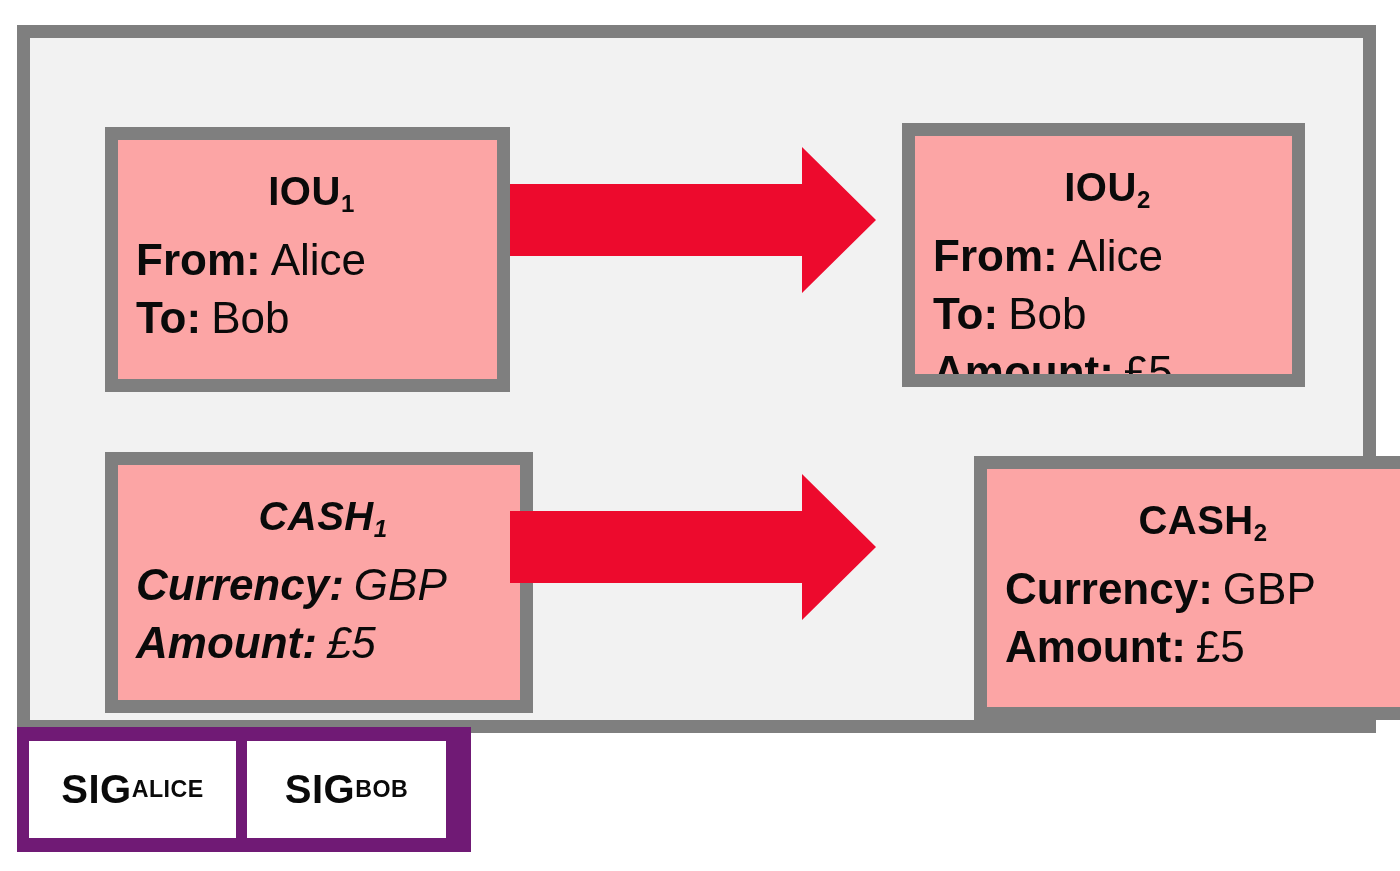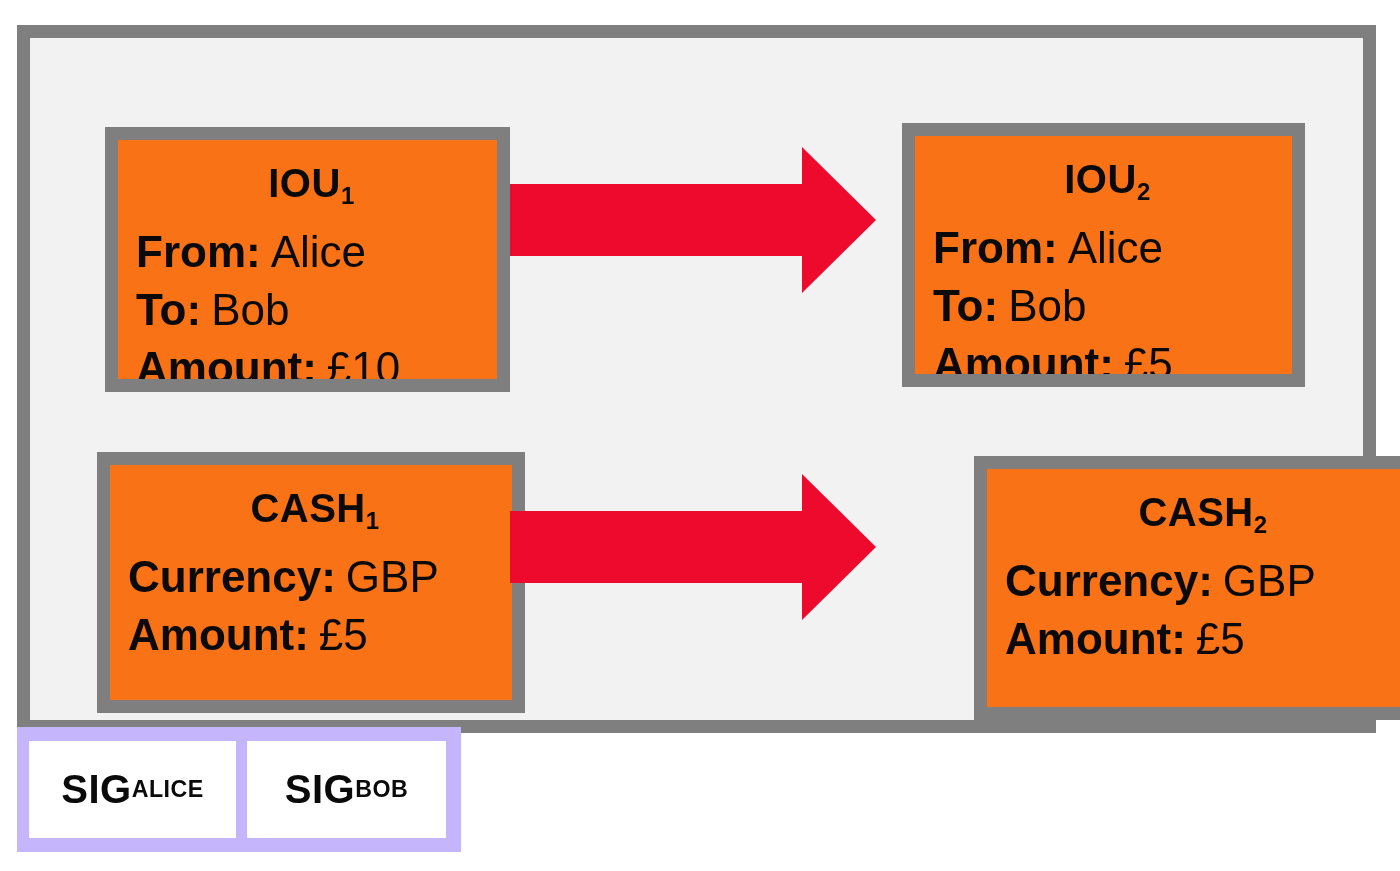--- a/index.html
+++ b/index.html
@@ -18,27 +18,27 @@
     box-sizing: border-box;
     border: 13px solid #7f7f7f;
     background: #f2f2f2;
   }
 
   
   .card {
     position: absolute;
     box-sizing: border-box;
     border: 13px solid #7f7f7f;
-    background: #f97316;
-    padding: 16px 10px 0 18px;
+    background: #fca5a5;
+    padding: 24px 10px 0 18px;
     overflow: hidden;
   }
   #card-iou1  { left: 75px;  top: 89px;  width: 405px; height: 265px; }
   #card-iou2  { left: 872px; top: 85px;  width: 403px; height: 264px; }
-  #card-cash1 { left: 67px;  top: 414px; width: 428px; height: 261px; }
+  #card-cash1 { left: 75px;  top: 414px; width: 428px; height: 261px; font-style: italic; }
   #card-cash2 { left: 944px; top: 418px; width: 450px; height: 264px; }
 
   .card .title {
     text-align: center;
     font-weight: bold;
     font-size: 40px;
     line-height: 54px;
     letter-spacing: 0.5px;
   }
   .card .title sub {
@@ -55,21 +55,22 @@
 
   
   .arrow { position: absolute; width: 366px; height: 146px; }
   #arrow-top    { left: 510px; top: 147px; }
   #arrow-bottom { left: 510px; top: 474px; }
 
   
   .sig-band {
     position: absolute; left: 17px; top: 727px;
     width: 444px; height: 125px;
-    background: #c4b5fd;
+    background: #701a75;
+    padding-left: 10px;
   }
   .sig-box {
     position: absolute; top: 14px;
     height: 97px;
     background: #ffffff;
     display: flex; align-items: center; justify-content: center;
     font-weight: bold;
     font-size: 40px;
     letter-spacing: 0.5px;
   }
@@ -85,21 +86,20 @@
 <body>
 
 <div class="page">
 
   <div class="frame">
 
     <div class="card" id="card-iou1">
       <div class="title"><span>IOU</span><sub>1</sub></div>
       <div class="row"><span class="lbl">From:</span><span>Alice</span></div>
       <div class="row"><span class="lbl">To:</span><span>Bob</span></div>
-      <div class="row"><span class="lbl">Amount:</span><span>£10</span></div>
     </div>
 
     <div class="card" id="card-iou2">
       <div class="title"><span>IOU</span><sub>2</sub></div>
       <div class="row"><span class="lbl">From:</span><span>Alice</span></div>
       <div class="row"><span class="lbl">To:</span><span>Bob</span></div>
       <div class="row"><span class="lbl">Amount:</span><span>£5</span></div>
     </div>
 
     <div class="card" id="card-cash1">

